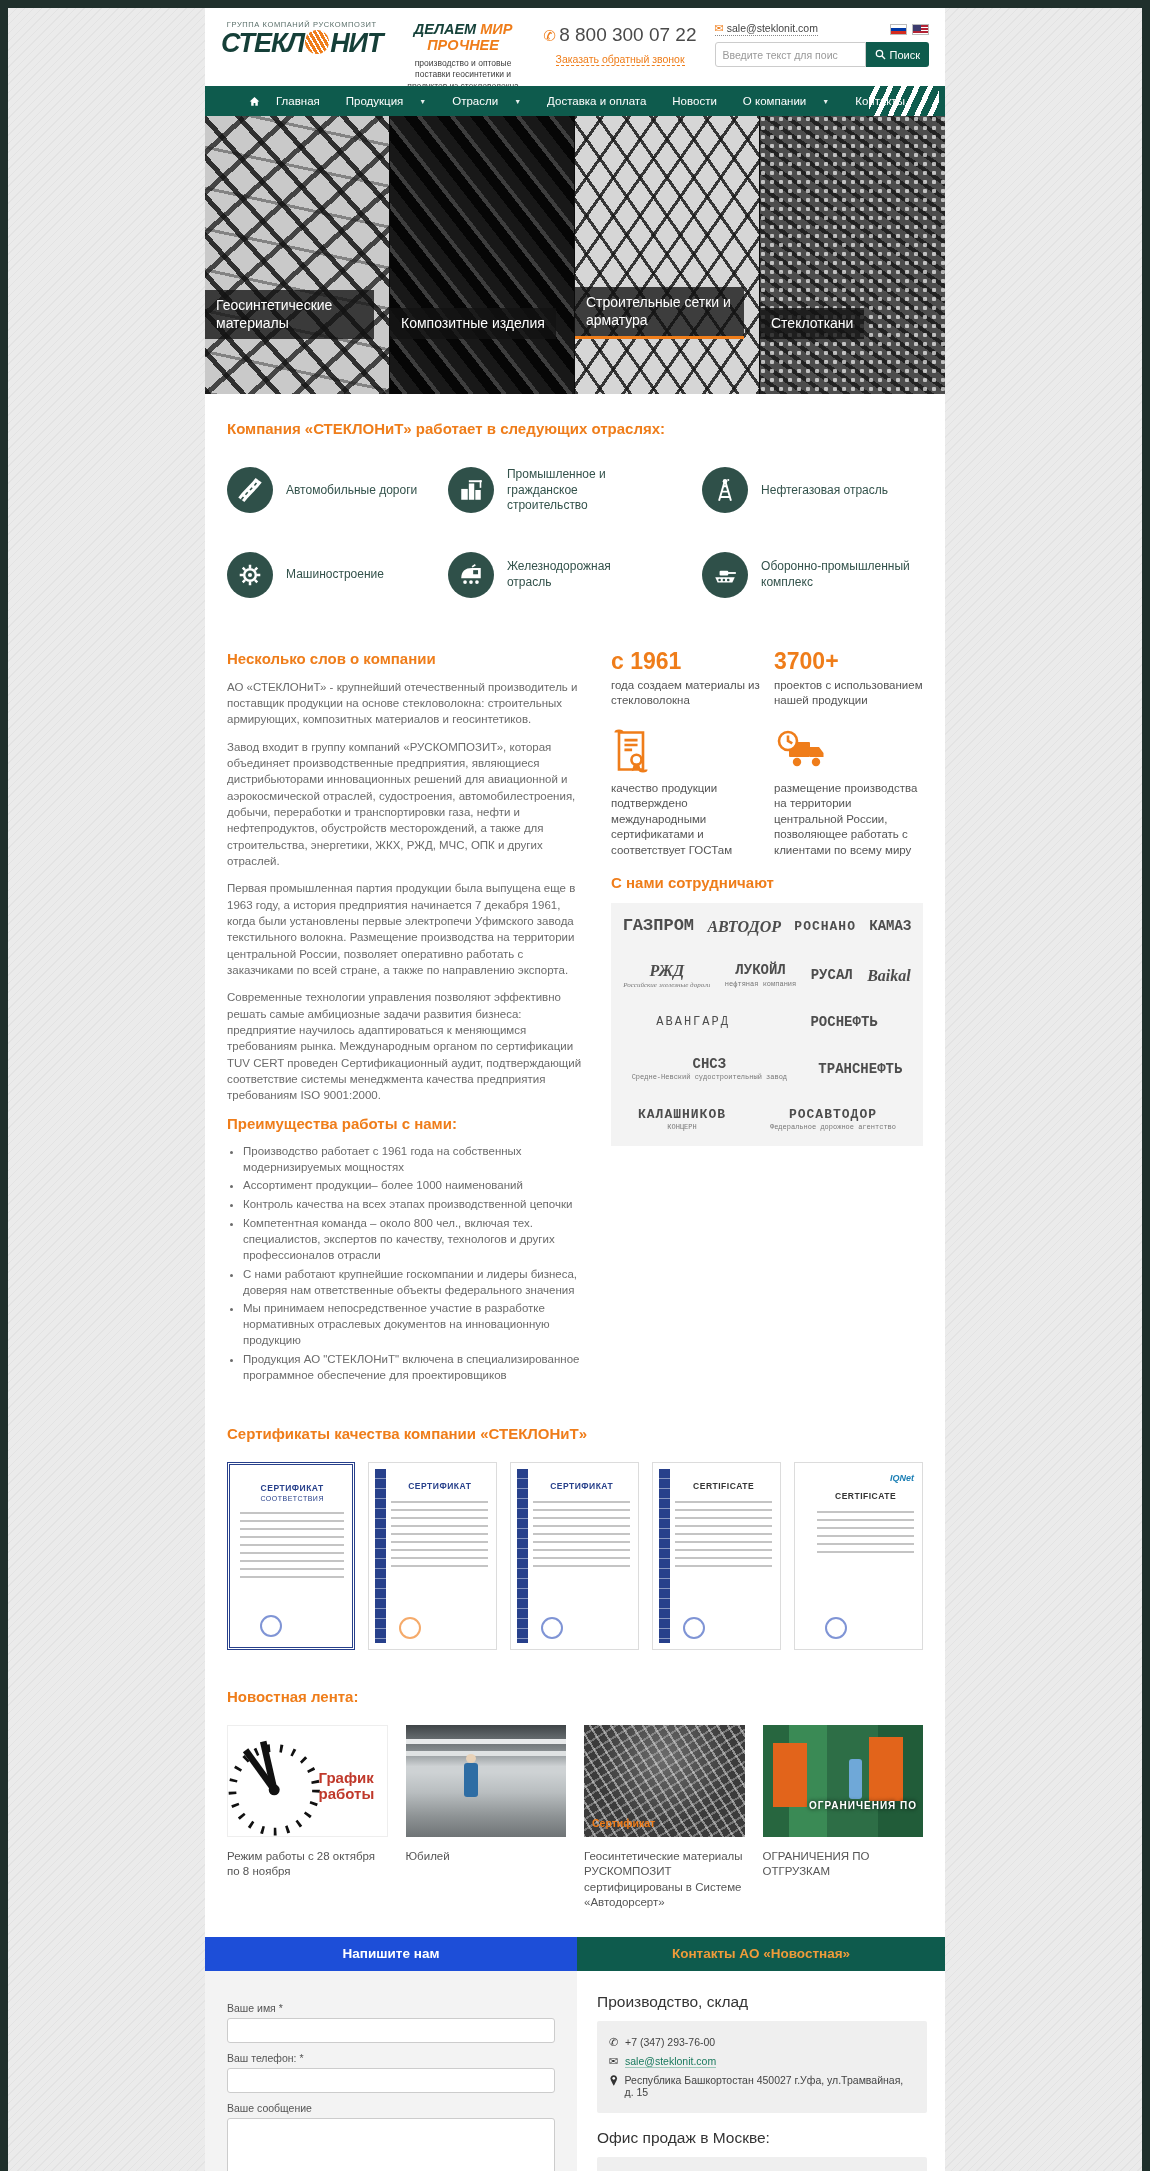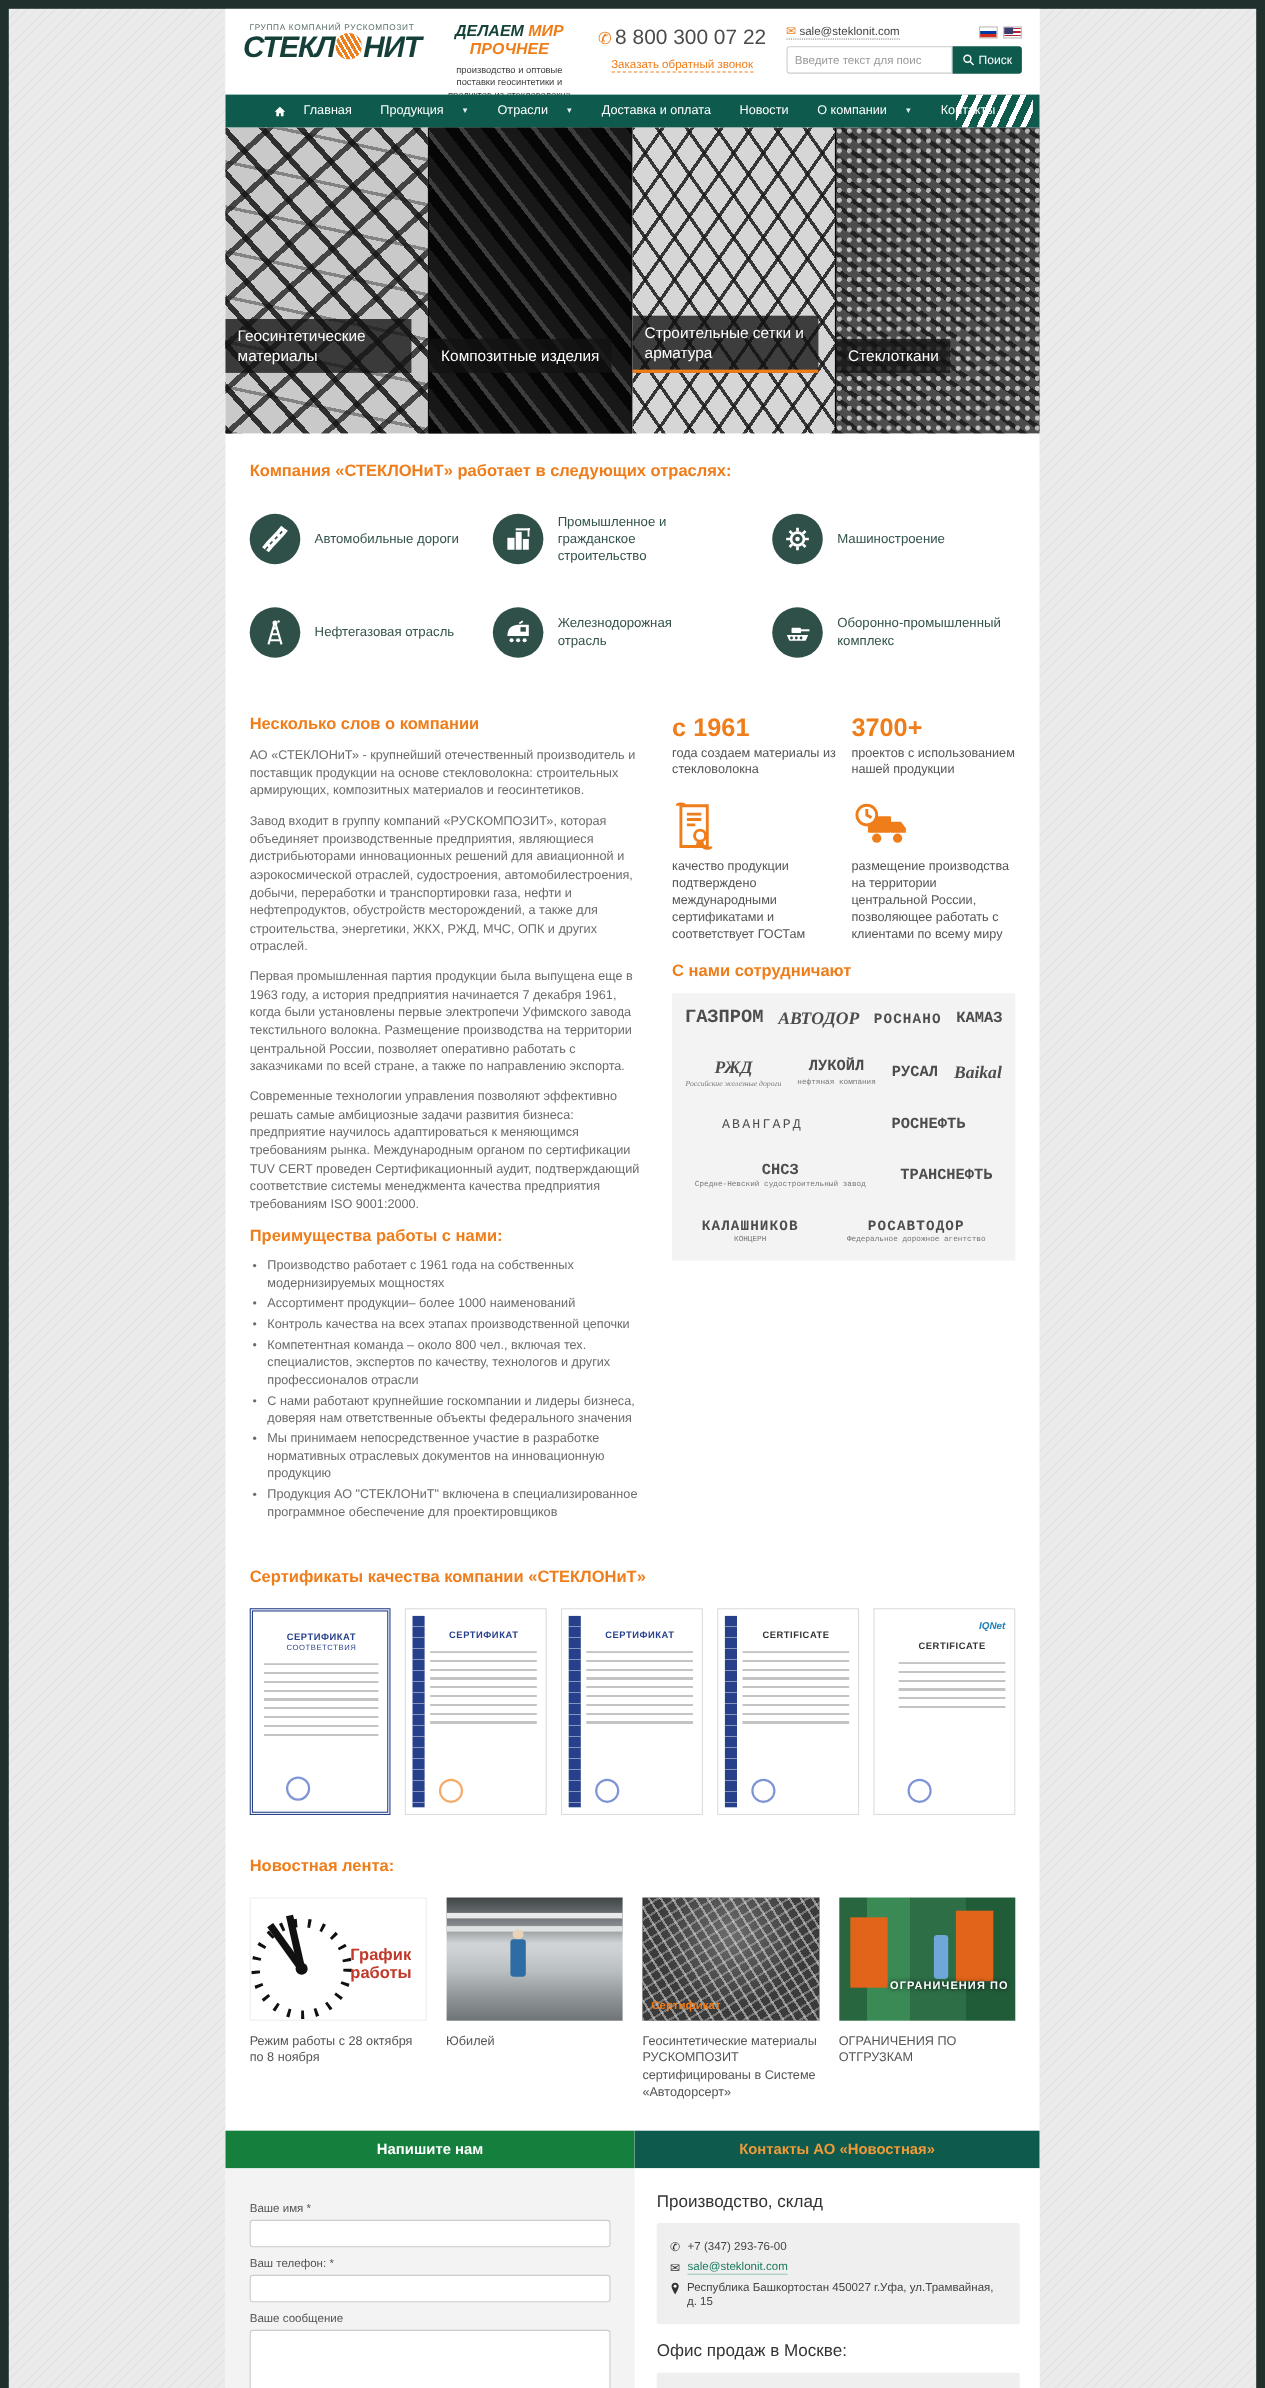--- a/index.html
+++ b/index.html
@@ -138,21 +138,21 @@
   .ni4 .machine { position:absolute; left:10px; top:18px; width:34px; height:64px; background:#e2641b; box-shadow:96px -6px 0 #e2641b; }
   .ni4 .worker { position:absolute; left:86px; top:34px; width:13px; height:40px; background:#6fa8d8; border-radius:3px; }
   .ni4 .cap { position:absolute; right:6px; bottom:26px; color:#fff; font-size:10px; font-weight:bold; letter-spacing:1px; text-shadow:0 0 4px #000; }
   .news-cap { font-size:11.5px; color:#555; line-height:1.35; margin-top:12px; }
 
   
   .bottom-split { display:flex; }
   .form-col { width:372px; background:#f3f3f3; padding-bottom:18px; }
   .contact-col { width:368px; background:#fff; padding-bottom:10px; }
   .bar { height:34px; display:flex; align-items:center; justify-content:center; font-size:13.5px; font-weight:bold; }
-  .bar-orange { background:#15803d; color:#fff; }
+  .bar-orange { background:#1d4ed8; color:#fff; }
   .bar-green { background:#0e5b4d; color:#ef9b3a; }
   .form-body { padding:22px 22px 0; }
   .f-label { font-size:10.5px; color:#555; margin:9px 0 4px; }
   .f-input { width:100%; height:25px; border:1px solid #ccc; border-radius:3px; background:#fff; padding:0 6px; font-size:11px; }
   .f-area { width:100%; height:56px; border:1px solid #ccc; border-radius:3px; background:#fff; resize:none; font-size:11px; padding:4px 6px; }
   .contact-body { padding:16px 4px 0 20px; }
   .c-title { font-size:15.5px; color:#333; margin:6px 0 10px; }
   .c-panel { background:#efefef; border-radius:2px; padding:9px 12px; margin-bottom:16px; width:330px; }
   .c-row { font-size:10.5px; color:#444; margin:6px 0; display:flex; align-items:flex-start; gap:6px; }
   .c-ic { color:#333; font-size:11px; width:10px; }
@@ -264,40 +264,40 @@
               <rect x="16" y="12" width="5" height="9"></rect>
               <rect x="10" y="3" width="12" height="1.8"></rect>
               <rect x="20" y="3" width="1.5" height="7"></rect>
             </svg>
           </span>
         <span class="ind-label">Промышленное и гражданское строительство</span>
       </div>
       <div class="ind-item">
         <span class="ind-circle">
             <svg width="26" height="26" viewBox="0 0 24 24">
+              <g stroke="#fff" stroke-width="1.8" fill="none">
+                <path d="M12 3L6.5 22M12 3l5.5 19M9.2 13.5h5.6M10.2 8.5h3.6M7.6 18.5h8.8"></path>
+              </g>
+              <circle cx="12" cy="4" r="2.1" fill="#fff"></circle>
+              <circle cx="15" cy="2.8" r="1" fill="#fff"></circle>
+            </svg>
+          </span>
+        <span class="ind-label">Нефтегазовая отрасль</span>
+      </div>
+      <div class="ind-item">
+        <span class="ind-circle">
+            <svg width="26" height="26" viewBox="0 0 24 24">
               <g stroke="#fff" stroke-width="2.3" fill="none">
                 <circle cx="12" cy="12" r="5.4"></circle>
                 <path d="M12 2.5v3.2M12 18.3v3.2M2.5 12h3.2M18.3 12h3.2M5.3 5.3l2.2 2.2M16.5 16.5l2.2 2.2M18.7 5.3l-2.2 2.2M7.5 16.5l-2.2 2.2"></path>
               </g>
               <circle cx="12" cy="12" r="1.9" fill="#fff"></circle>
             </svg>
           </span>
         <span class="ind-label">Машиностроение</span>
-      </div>
-      <div class="ind-item">
-        <span class="ind-circle">
-            <svg width="26" height="26" viewBox="0 0 24 24">
-              <g stroke="#fff" stroke-width="1.8" fill="none">
-                <path d="M12 3L6.5 22M12 3l5.5 19M9.2 13.5h5.6M10.2 8.5h3.6M7.6 18.5h8.8"></path>
-              </g>
-              <circle cx="12" cy="4" r="2.1" fill="#fff"></circle>
-              <circle cx="15" cy="2.8" r="1" fill="#fff"></circle>
-            </svg>
-          </span>
-        <span class="ind-label">Нефтегазовая отрасль</span>
       </div>
       <div class="ind-item">
         <span class="ind-circle">
             <svg width="26" height="26" viewBox="0 0 24 24">
               <path d="M3 15c0-6.5 3.5-9.5 10-9.5h8V15H3z" fill="#fff"></path>
               <rect x="14" y="7.5" width="4.5" height="3.8" fill="#2f5049"></rect>
               <path d="M13 4.5l3-2" stroke="#fff" stroke-width="1.5"></path>
               <circle cx="6.5" cy="18.5" r="1.7" fill="#fff"></circle>
               <circle cx="12" cy="18.5" r="1.7" fill="#fff"></circle>
               <circle cx="17.5" cy="18.5" r="1.7" fill="#fff"></circle>

